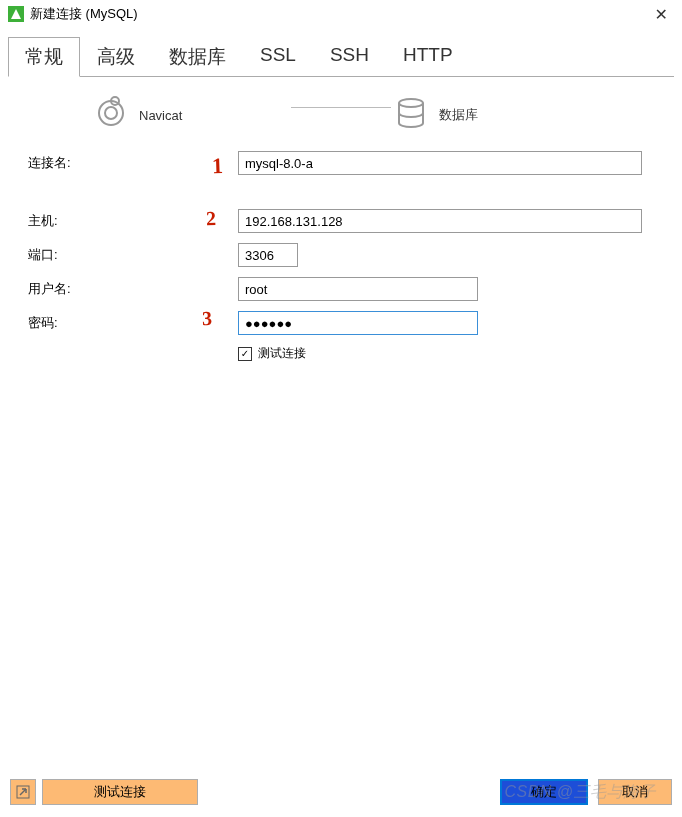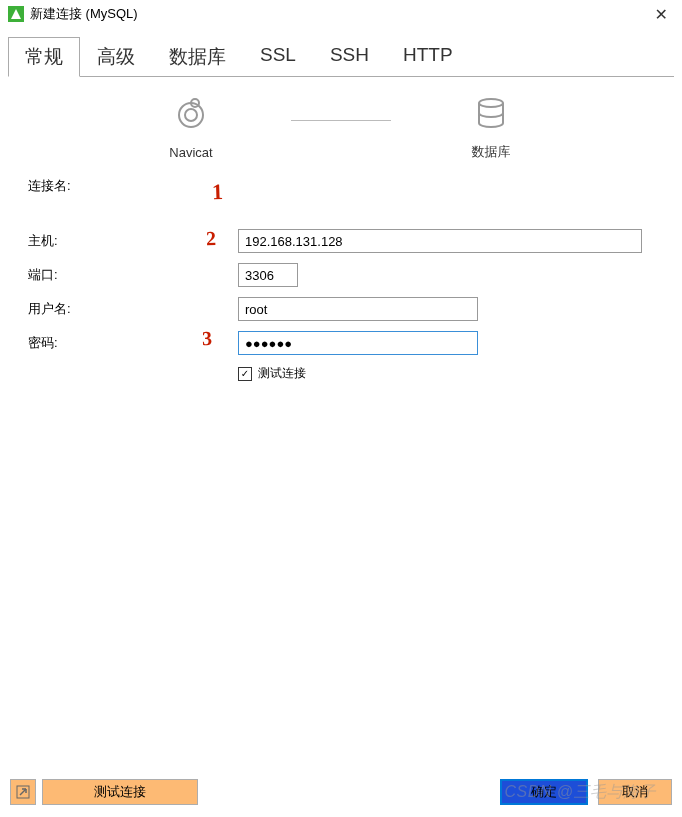--- a/index.html
+++ b/index.html
@@ -7,21 +7,21 @@
     .titlebar { height: 28px; display: flex; align-items: center; padding: 0 8px; background: #fff; justify-content: center; }
     .titlebar .title { margin-left: 6px; font-size: 13px; color: #000; }
     .close-icon { margin-left: auto; font-size: 16px; color: #333; padding: 2px 6px; cursor: default; }
     .app-icon-svg { width: 16px; height: 16px; }
     .tabs { display: flex; margin: 8px 8px 0 8px; }
     .tab { padding: 6px 16px; font-size: 19px; color: #333; background: transparent; border: 1px solid transparent; position: relative; bottom: -1px; cursor: default; }
     .tab.active { background: #fff; border: 1px solid #ababab; border-bottom: 1px solid #fff; }
     .tab-sep { height: 1px; background: #ababab; margin: 0 8px; }
     .content { padding: 18px 28px; position: relative; }
     .diagram { display: flex; align-items: center; justify-content: center; gap: 0; margin-bottom: 10px; }
-    .diagram-item { width: 200px; display: flex; flex-direction: column; align-items: center; gap: 8px; text-align: center; }
+    .diagram-item { width: 200px; display: flex; align-items: center; gap: 8px; text-align: center; }
     .diagram-label { font-size: 13px; color: #333; }
     .diagram-line { width: 100px; height: 1px; background: #bbb; margin-top: -16px; }
     .navicat-svg, .db-svg { width: 40px; height: 40px; }
     .form { margin-top: 16px; }
     .row { display: flex; align-items: center; margin-bottom: 10px; position: relative; }
     .row.gap { margin-bottom: 34px; }
     .label { width: 210px; font-size: 13px; color: #000; }
     .input { height: 24px; border: 1px solid #999; padding: 0 6px; font-size: 13px; font-family: inherit; outline: none; background: #fff; }
     .input.w-full { width: 404px; }
     .input.w-sm { width: 60px; }
@@ -82,20 +82,21 @@
         <path d="M8 18 a12 4 0 0 0 24 0" fill="none" stroke="#999" stroke-width="2"></path>
       </svg>
       <span class="diagram-label">数据库</span>
     </div>
   </div>
 
   <div class="form">
     <div class="row gap">
       <span class="annot a1">1</span>
       <span class="label">连接名:</span>
+      <input class="input w-full" value="mysql-8.0-a" style="">
     </div>
     <div class="row">
       <span class="annot a2">2</span>
       <span class="label">主机:</span>
       <input class="input w-full" value="192.168.131.128" style="">
     </div>
     <div class="row">
       <span class="label">端口:</span>
       <input class="input w-sm" value="3306" style="">
     </div>

